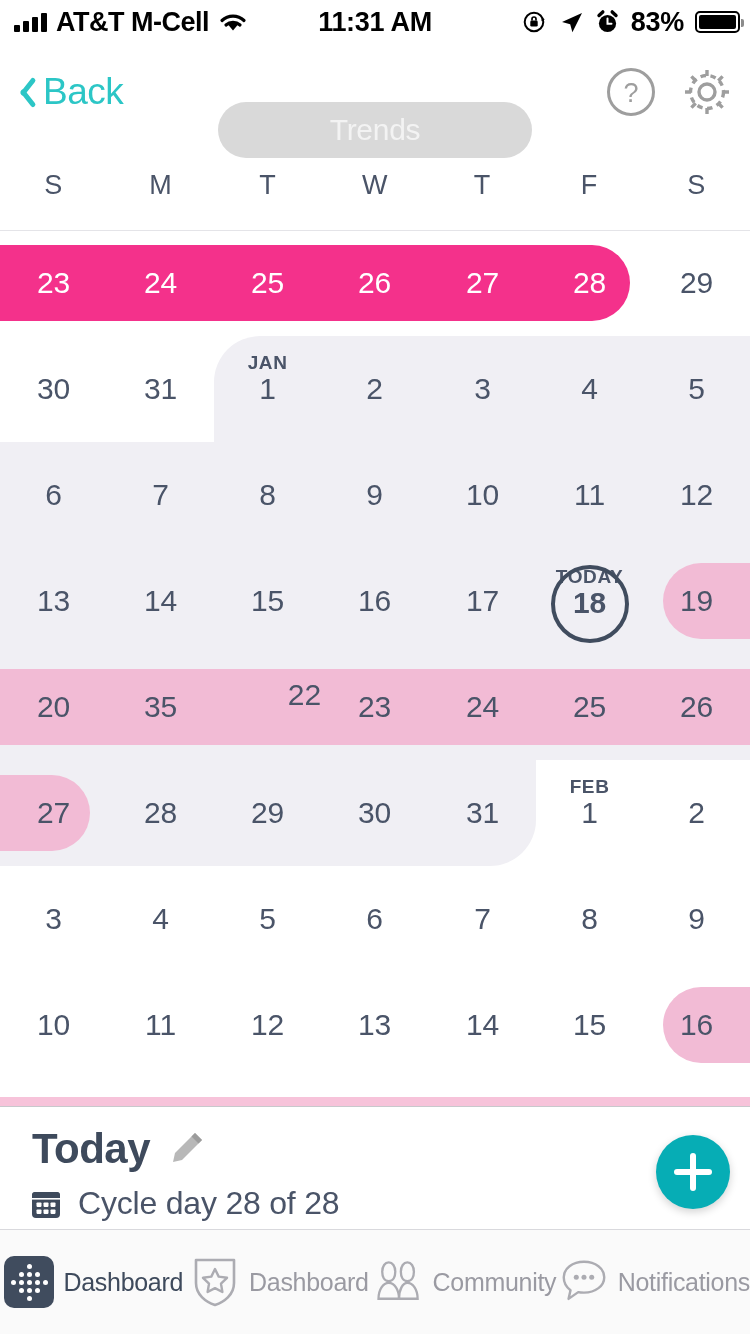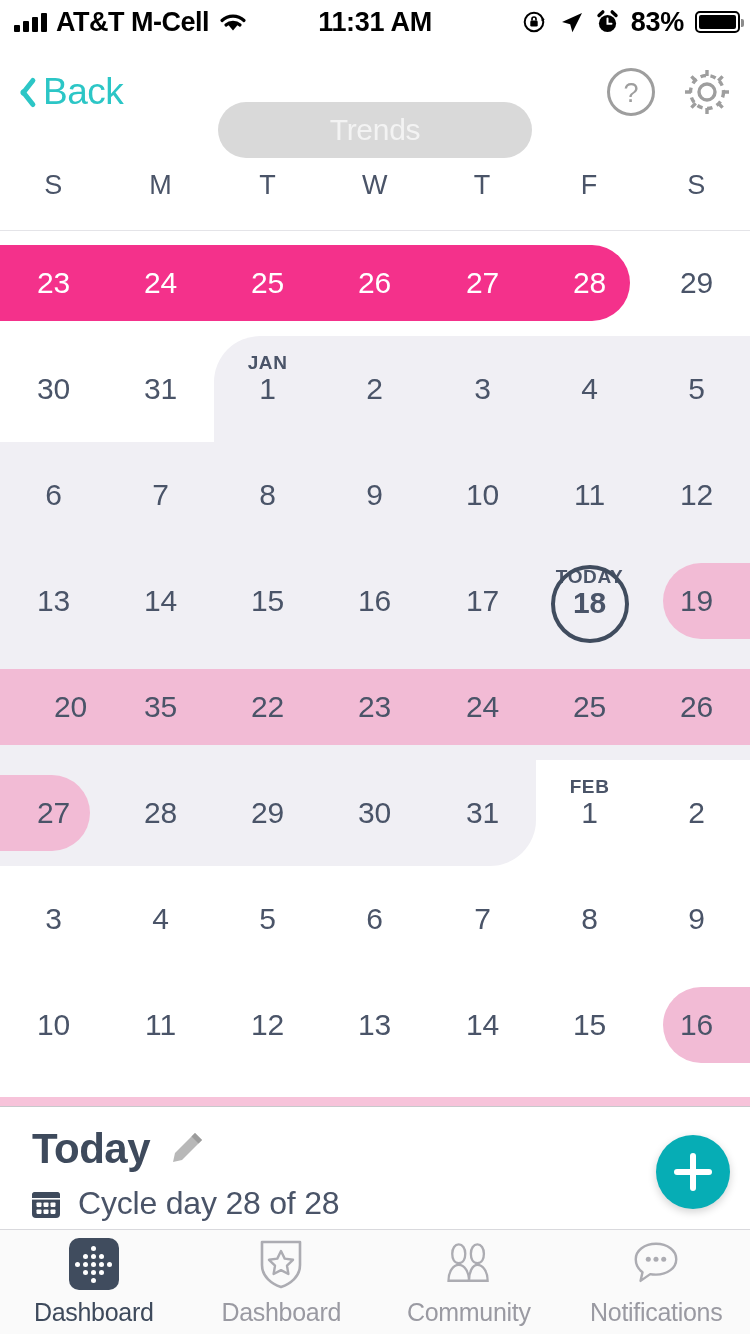--- a/index.html
+++ b/index.html
@@ -97,21 +97,21 @@
   .fab { position:absolute; right:20px; top:1135px; width:74px; height:74px; border-radius:50%;
          background:#06ADB5; display:flex; align-items:center; justify-content:center;
          box-shadow:0 3px 8px rgba(0,0,0,.18); cursor:pointer; }
   .fab::before, .fab::after { content:""; position:absolute; background:#fff; border-radius:3px; }
   .fab::before { width:38px; height:6px; }
   .fab::after  { width:6px; height:38px; }
 
   
   .tabbar { position:absolute; top:1229px; left:0; width:750px; height:105px;
             background:#FAFAFA; border-top:1px solid #D9D9DD; display:flex; }
-  .tab { flex:1; display:flex; flex-direction:column; align-items:center; justify-content:center;
+  .tab { flex:1; display:flex; align-items:center; justify-content:center;
          gap:7px; cursor:pointer; }
   .tab .tlbl { font-size:25px; color:#9A9AA2; letter-spacing:-0.3px; }
   .tab.active .tlbl { color:#3E4A5C; }
   .tabicon { width:54px; height:54px; display:flex; align-items:center; justify-content:center; }
   .dash-icon { width:50px; height:52px; background:#404C5E; border-radius:10px;
                display:grid; grid-template-columns:repeat(5,1fr); grid-template-rows:repeat(5,1fr);
                padding:7px 6px; gap:2px; align-items:center; justify-items:center; }
   .dash-icon i { width:5px; height:5px; border-radius:50%; background:#fff; display:block; opacity:0; }
   .dash-icon i.on { opacity:1; }
 </style>
@@ -303,27 +303,27 @@
         </div>
       <div class="cell today" style="left:536px; top:318px;">
         <span class="tlabel">TODAY</span>
         <span class="today-ring"></span>
         <span class="num">18</span>
       </div>
       <div class="cell" style="left:643px; top:318px;">
           <span class="num">19</span>
         </div>
 
-      <div class="cell" style="left:17px;   top:424px;">
+      <div class="cell" style="left:0px;   top:424px;">
           <span class="num">20</span>
         </div>
       <div class="cell" style="left:107px; top:424px;">
           <span class="num">35</span>
         </div>
-      <div class="cell" style="left:214px; top:424px;">
+      <div class="cell" style="left:214px; top:412px;align-items:flex-end;">
           <span class="num">22</span>
         </div>
       <div class="cell" style="left:321px; top:424px;">
           <span class="num">23</span>
         </div>
       <div class="cell" style="left:429px; top:424px;">
           <span class="num">24</span>
         </div>
       <div class="cell" style="left:536px; top:424px;">
           <span class="num">25</span>

